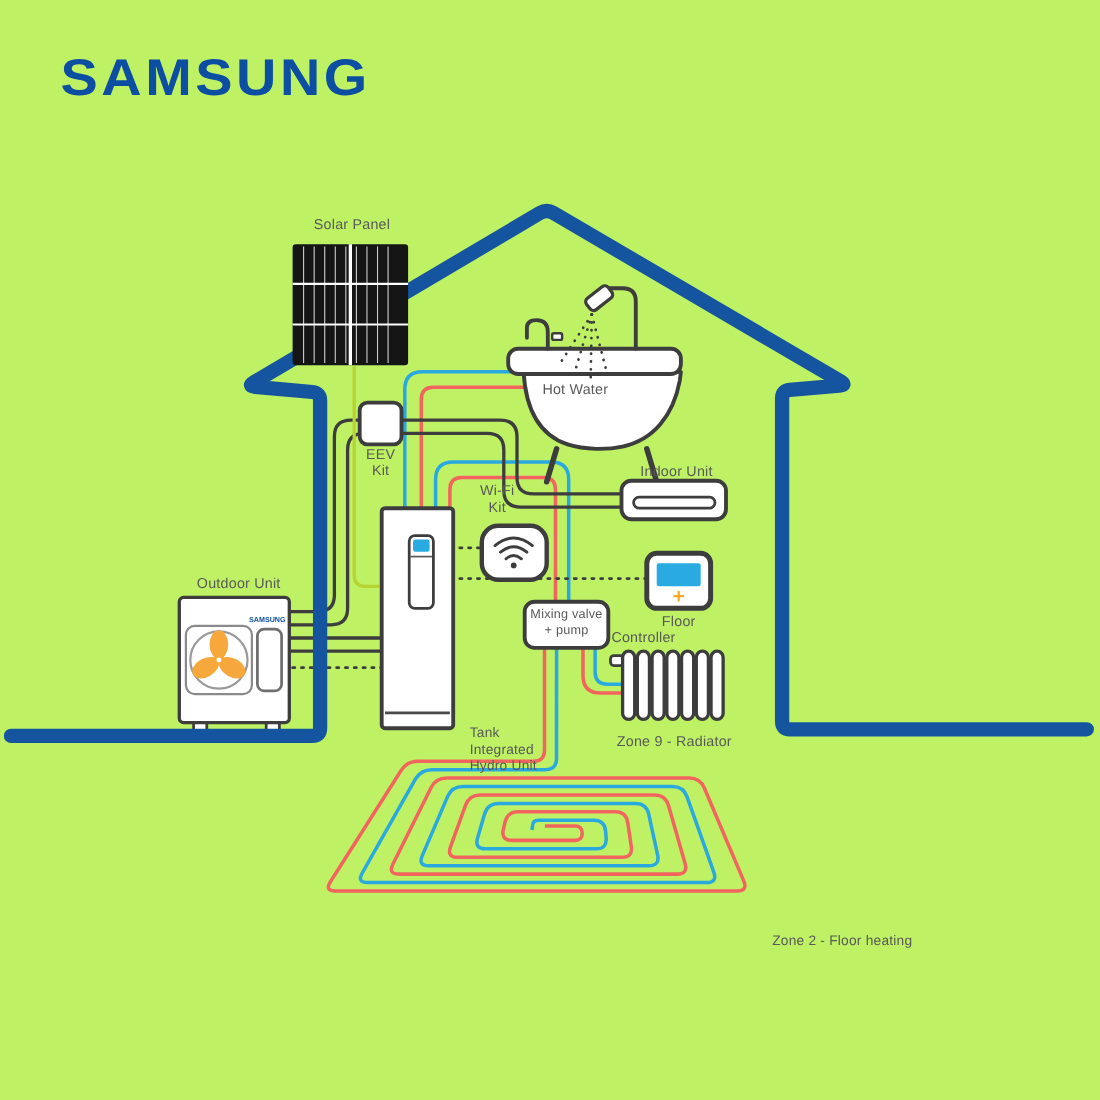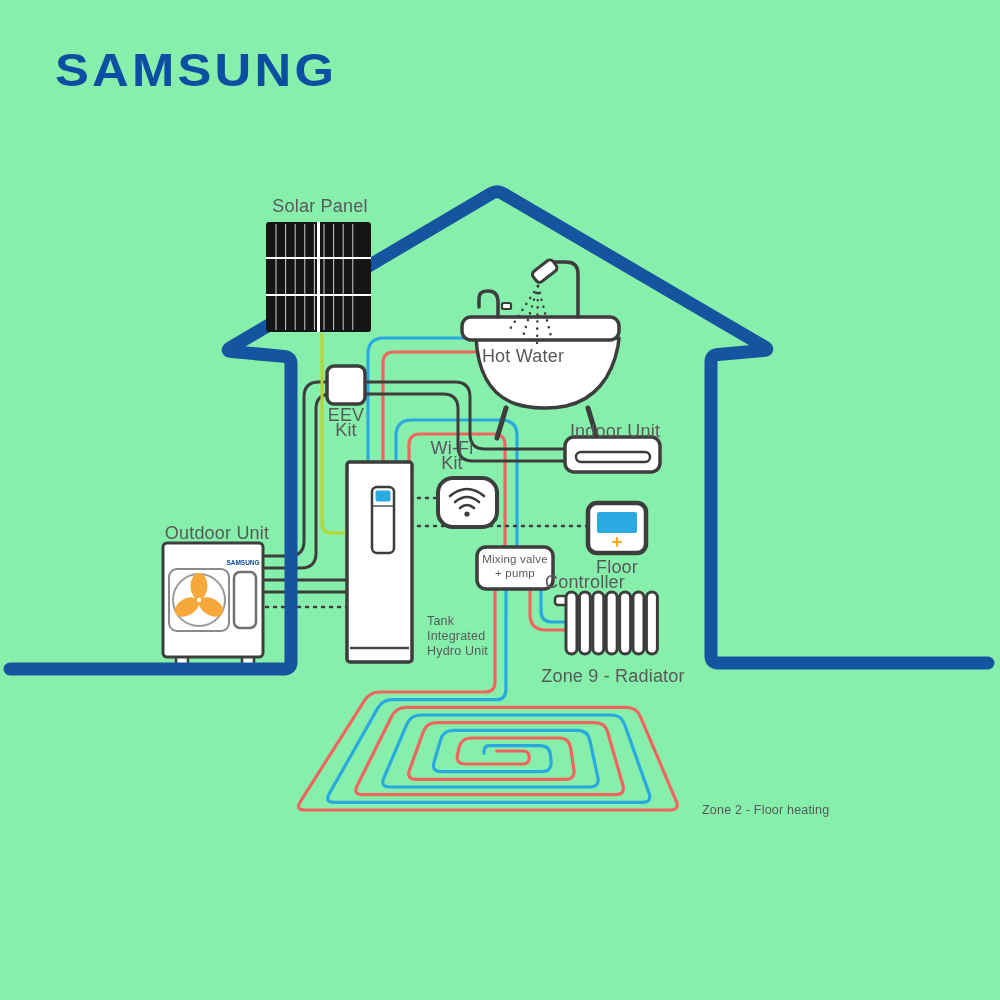--- a/index.html
+++ b/index.html
@@ -1,21 +1,21 @@
 <!DOCTYPE html>
 <html style="--house: #15549e; --hot: #f2655f; --cold: #29a9e0; --dark: #3d3d3d; --cable: #b8d433; --screen: #29abe2; --fan: #f6a83c; --label: #595959; --logo: #0b4ea2; --plus: #f5a623;"><head>
 <meta charset="utf-8">
 <style>
   html,body{margin:0;padding:0;background:#fff;}
-  #canvas{position:relative;width:1000px;height:1000px;background:#86efac;overflow:hidden;
+  #canvas{position:relative;width:1000px;height:1000px;background:#bef264;overflow:hidden;
           font-family:"Liberation Sans",sans-serif;}
   #diagram{position:absolute;left:0;top:0;}
-  .lbl{position:absolute;font-size:18px;color:var(--label);white-space:nowrap;
+  .lbl{position:absolute;font-size:13px;color:var(--label);white-space:nowrap;
        transform:translateX(-50%);letter-spacing:.2px;}
-  .lbl-left{position:absolute;font-size:12.5px;color:var(--label);white-space:nowrap;letter-spacing:.2px;}
+  .lbl-left{position:absolute;font-size:12.5px;color:var(--label);white-space:nowrap;letter-spacing:.2px;margin-top:45px;}
   .lbl-sm{font-size:11.5px;}
   #logo{position:absolute;left:55px;top:42px;font-size:47px;font-weight:800;
         letter-spacing:3px;color:var(--logo);transform:scale(1.08,1);transform-origin:left top;}
   
   .pd{stroke:var(--dark);fill:none;stroke-width:3;}
   .pdot{stroke:var(--dark);fill:none;stroke-width:2.5;stroke-dasharray:2 6;stroke-linecap:round;}
   .sp{stroke:var(--dark);fill:none;stroke-width:2.5;stroke-dasharray:.1 7;stroke-linecap:round;}
   .ph{stroke:var(--hot);fill:none;stroke-width:3.2;}
   .pc{stroke:var(--cold);fill:none;stroke-width:3.2;}
   .pg{stroke:var(--cable);fill:none;stroke-width:3;}

